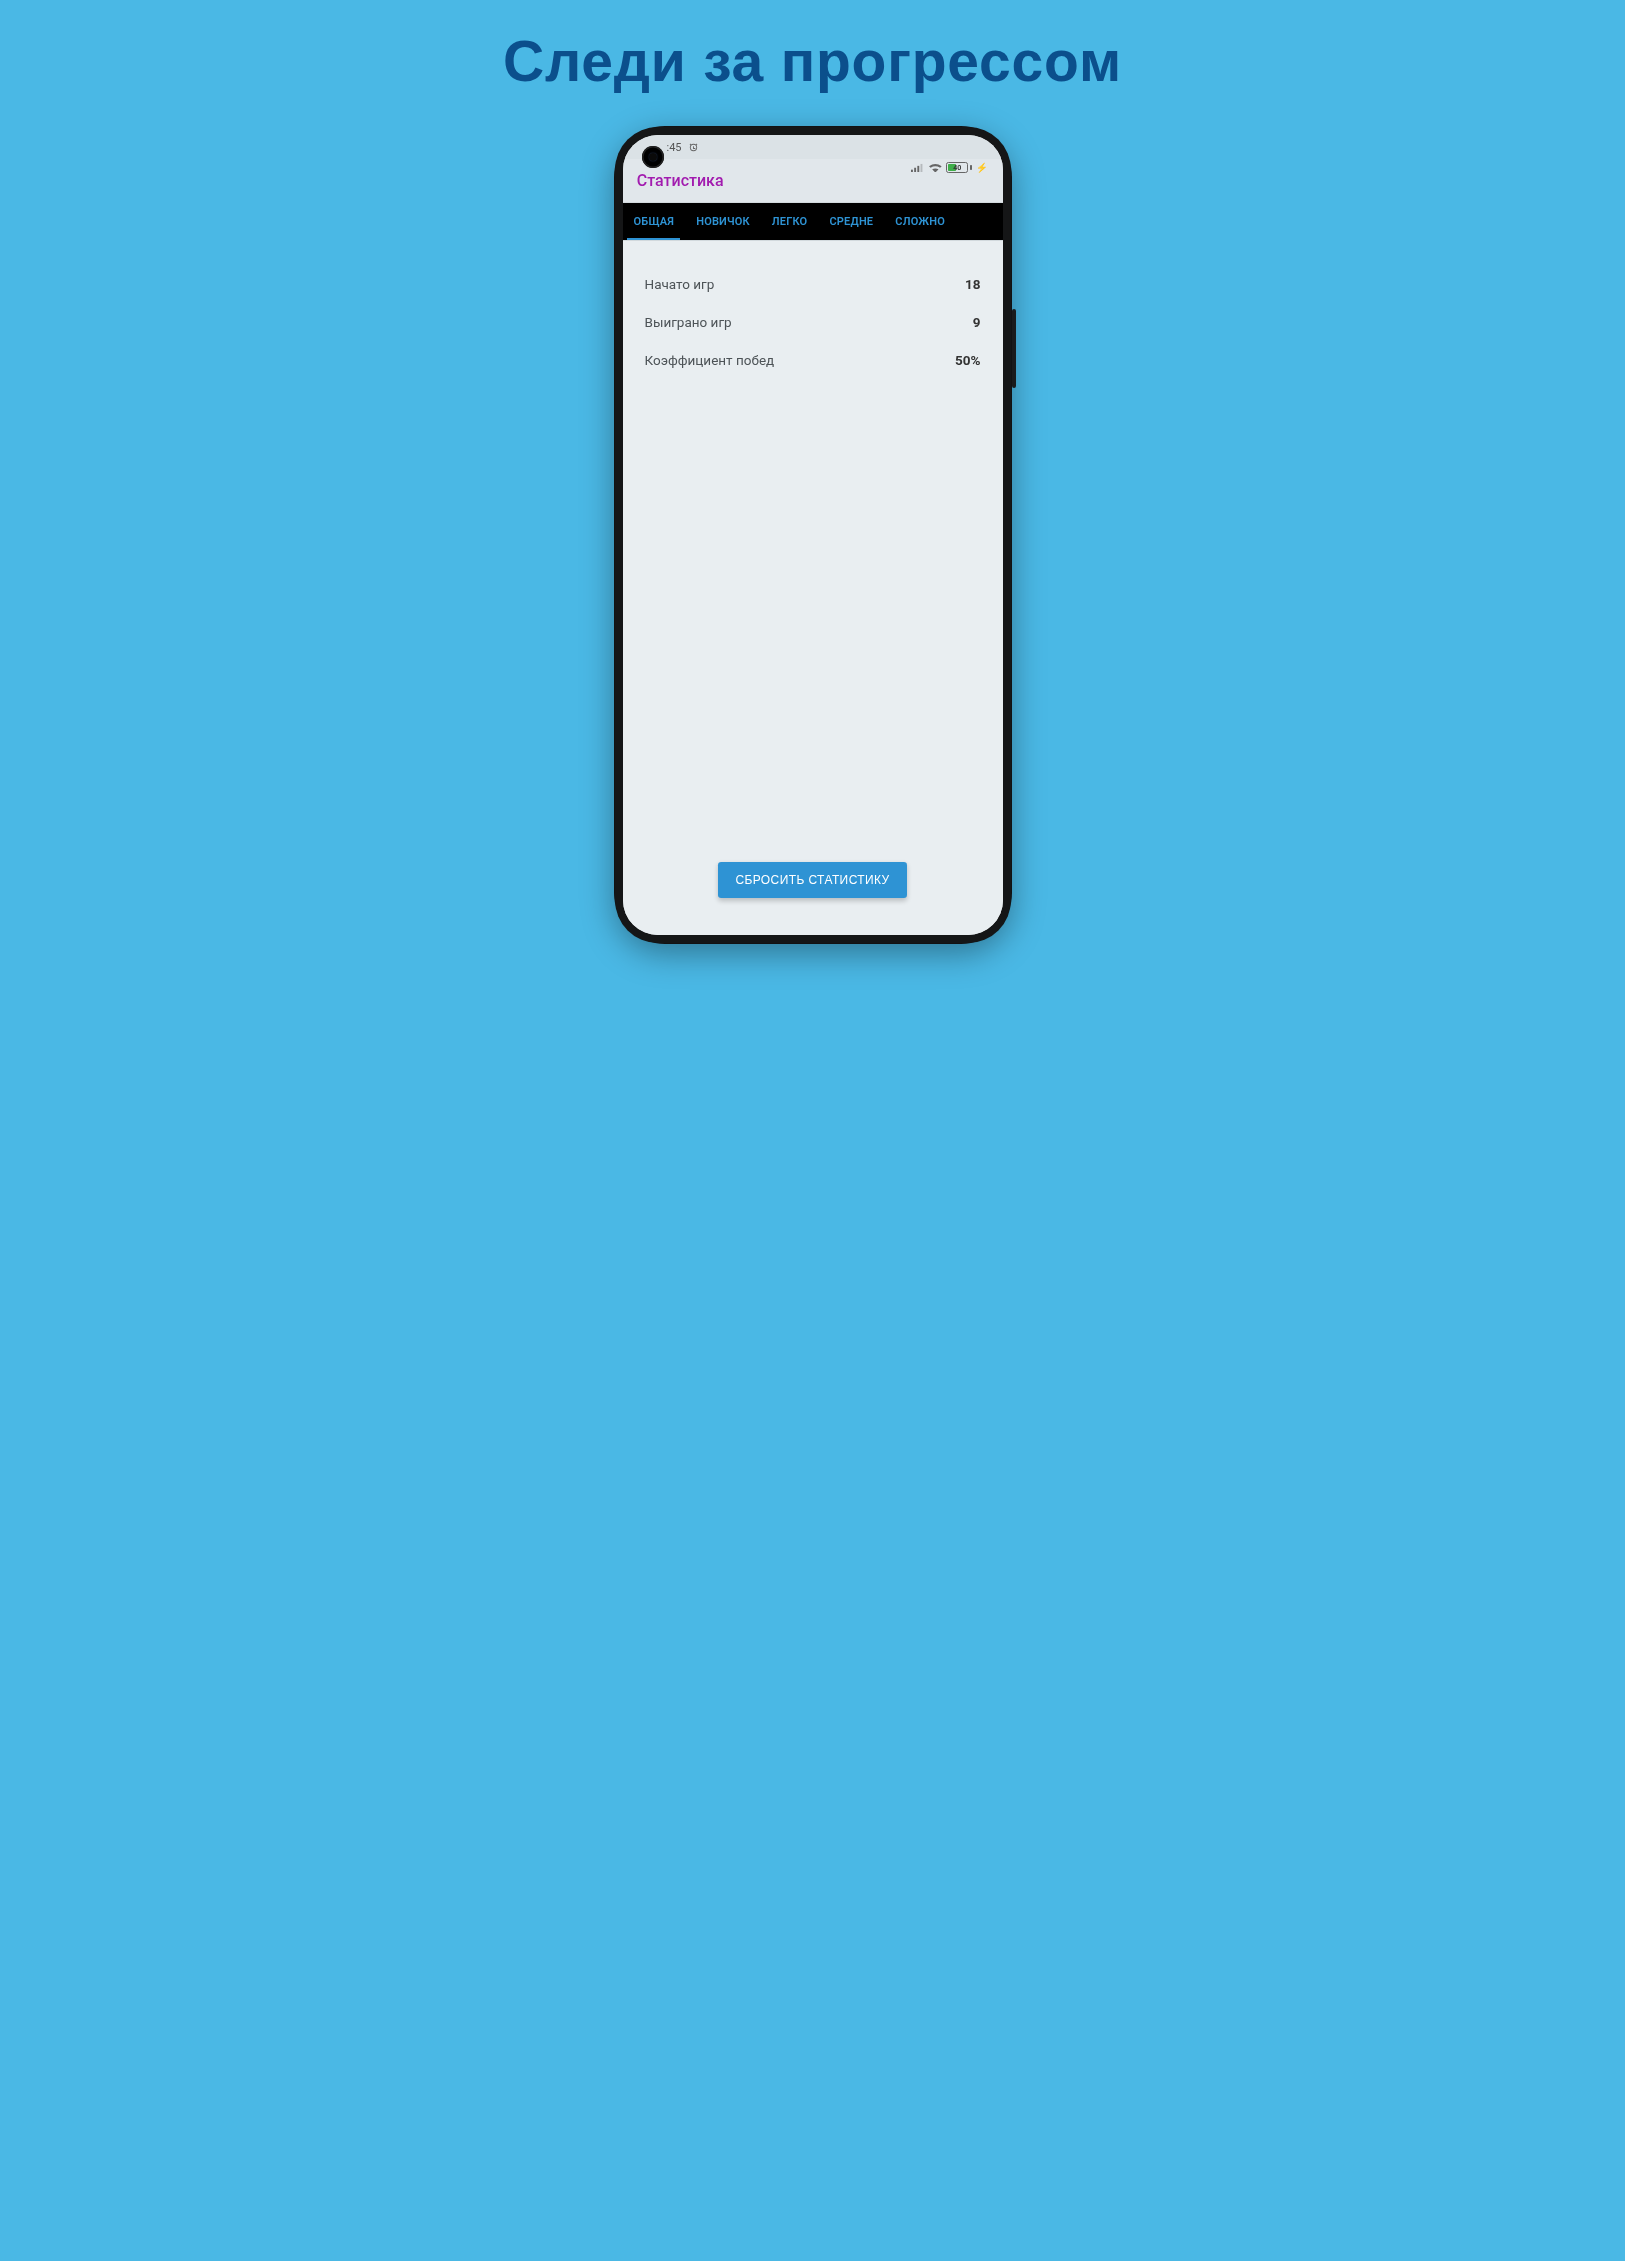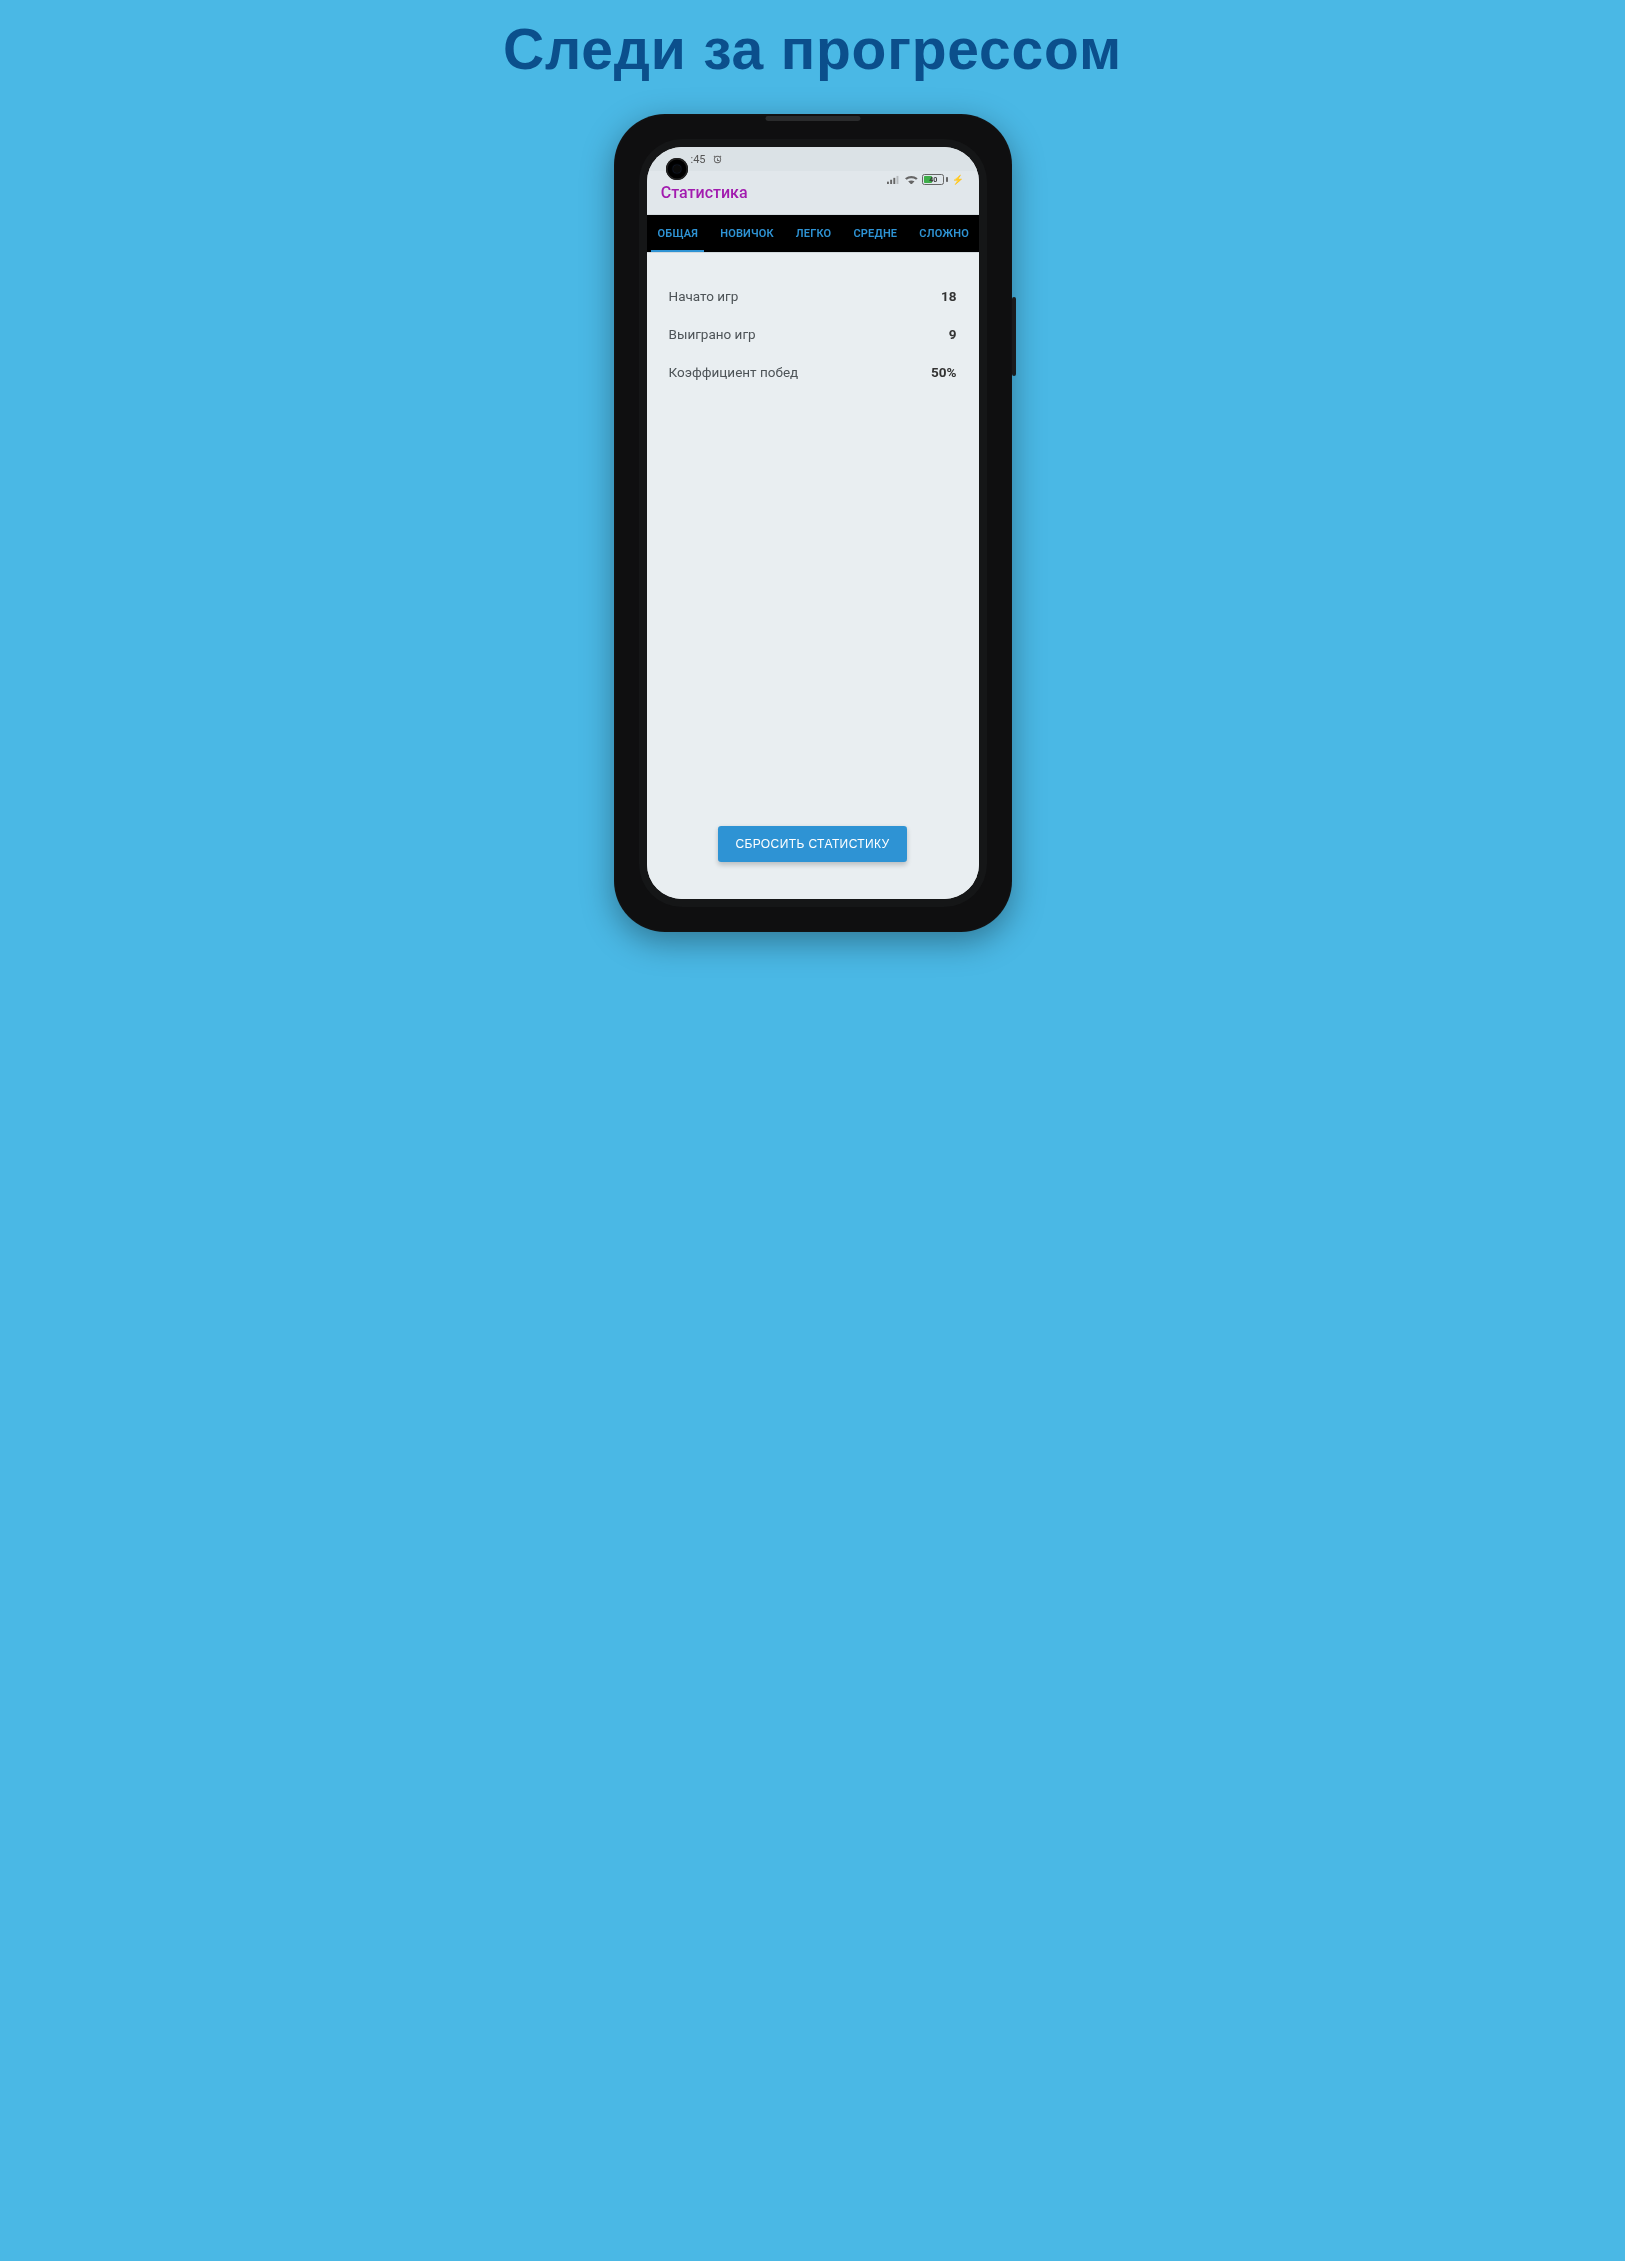--- a/index.html
+++ b/index.html
@@ -13,34 +13,34 @@
     min-height: 1130px;
     width: 813px;
     margin: 0 auto;
     overflow: hidden;
   }
 
   .headline {
     font-size: 57px;
     font-weight: 600;
     color: #0b4f8c;
-    margin-top: 16px;
+    margin-top: 28px;
     margin-bottom: 32px;
     letter-spacing: 0.8px;
     text-align: center;
     font-family: "Comic Sans MS", "Segoe UI", Arial, sans-serif;
   }
 
   .phone-outer {
     position: relative;
     width: 398px;
     height: 818px;
     background: #0f0f10;
     border-radius: 51px;
-    padding: 25px;
+    padding: 1px;
     box-shadow: 0 9.5px 32px rgba(0,0,0,0.35), inset 0 0 3.2px rgba(255,255,255,0.05);
   }
   .phone-inner {
     position: relative;
     width: 100%;
     height: 100%;
     background: #151617;
     border-radius: 43px;
     padding: 8px;
   }

